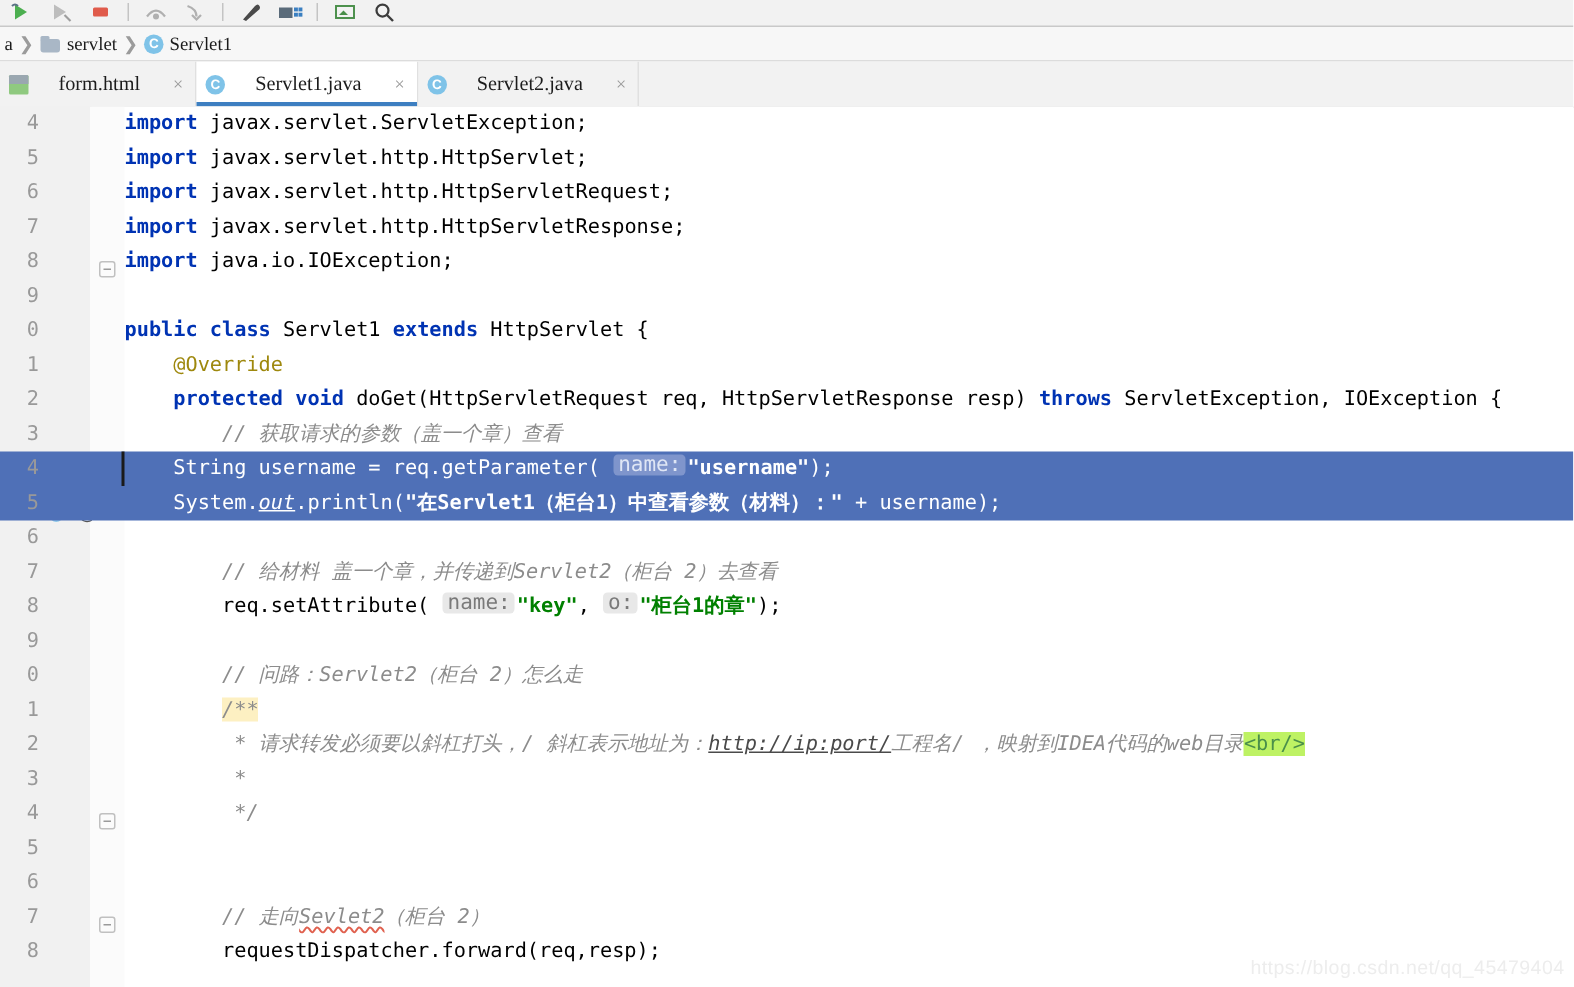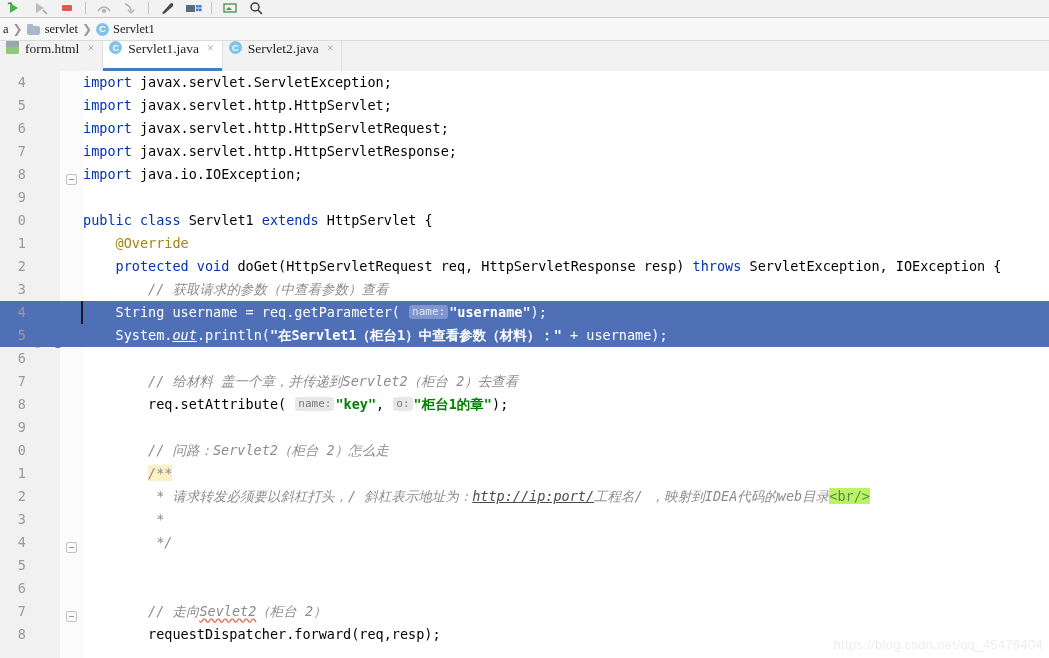--- a/index.html
+++ b/index.html
@@ -45,21 +45,21 @@
     font-family:"Liberation Sans", sans-serif;
   }
 
   
   .tabs{
     position:absolute;left:0;top:41px;width:1049px;height:30px;
     background:#f2f2f2;border-bottom:1px solid #c9c9c9;
     display:flex;align-items:stretch;overflow:hidden;
   }
   .tab{
-    display:flex;align-items:flex-start;gap:6px;
+    display:flex;align-items:center;gap:20px;
     padding:0 8px 0 6px;
     font-family:"Liberation Serif", serif;font-size:13.5px;color:#1c1c1c;
     position:relative;white-space:nowrap;background:#f2f2f2;
     border-right:1px solid #e0e0e0;
   }
   .tab.active{background:#ffffff;}
   .tab.active:after{
     content:"";position:absolute;left:0;right:0;bottom:0;height:3px;background:#3d7fc1;
   }
   .tab .close{color:#9a9a9a;font-size:12px;margin-left:2px;}
@@ -91,32 +91,32 @@
     overflow:hidden;direction:rtl;
   }
   .code{
     position:absolute;left:83px;top:0;white-space:pre;
     font-family:"DejaVu Sans Mono", monospace;font-size:13.5px;color:#000;
   }
   .line.sel{background:#4f70b7;}
   .line.sel .code{color:#ffffff;}
 
   
-  .kw{color:#0033b3;font-weight:normal;}
+  .kw{color:#0033b3;font-weight:bold;}
   .str{color:#008000;font-weight:bold;}
   .cmt{color:#8c8c8c;font-style:italic;}
   .doc{color:#8c8c8c;font-style:italic;}
   .anno{color:#9e880d;text-align:center;}
   .fld{color:#000;font-style:italic;}
   .sel .str{color:#ffffff;font-weight:bold;}
   .sel .fld{color:#ffffff;font-style:italic;text-decoration:underline;}
 
   .hint{
     display:inline-block;background:#e8e8e8;color:#7a7a7a;
-    font-family:"DejaVu Sans Mono", monospace;font-size:11px;
+    font-family:"DejaVu Sans Mono", monospace;font-size:14px;
     border-radius:3px;padding:0 3px;line-height:14px;vertical-align:2px;
     margin:0 1px;
   }
   .sel .hint{background:#7f95cc;color:#dfe6f5;}
 
   .hl-yellow{background:#fdf0c2;}
   .hl-green{background:#bef264;color:#4a8f4a;}
   .link{color:#4a4a4a;text-decoration:underline;font-style:italic;}
   .typo{
     text-decoration:underline;text-decoration-style:wavy;
@@ -312,21 +312,21 @@
         <span class="code">    <span class="anno">@Override</span></span>
       </div>
 
       <div class="line">
         <span class="lnum">2</span>
         <span class="code">    <span class="kw">protected void</span> doGet(HttpServletRequest req, HttpServletResponse resp) <span class="kw">throws</span> ServletException, IOException {</span>
       </div>
 
       <div class="line">
         <span class="lnum">3</span>
-        <span class="code"><span class="cmt">        // 获取请求的参数（中查看参数）查看</span></span>
+        <span class="code"><span class="cmt">        // 获取请求的参数（盖一个章）查看</span></span>
       </div>
 
       <div class="line sel">
         <span class="lnum">4</span>
         <span class="caret" style="top:0;"></span>
         <span class="code">    String username = req.getParameter( <span class="hint">name:</span><span class="str">"username"</span>);</span>
       </div>
 
       <div class="line sel">
         <span class="lnum">5</span>

